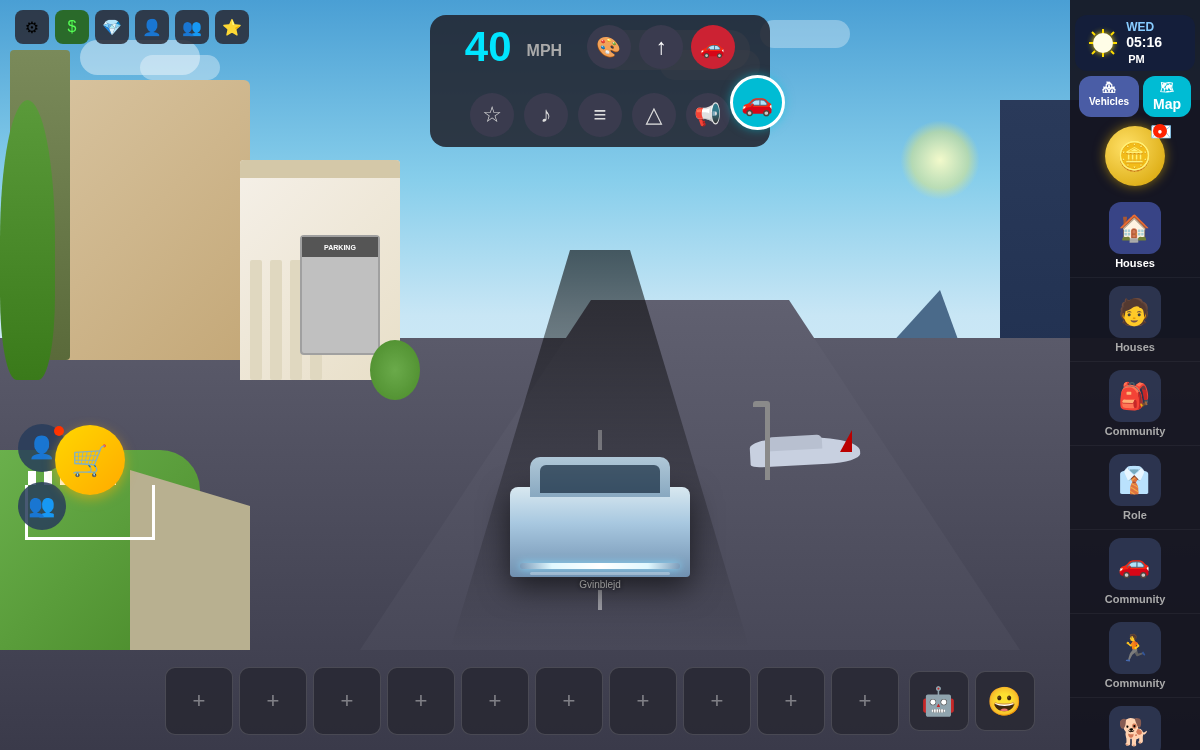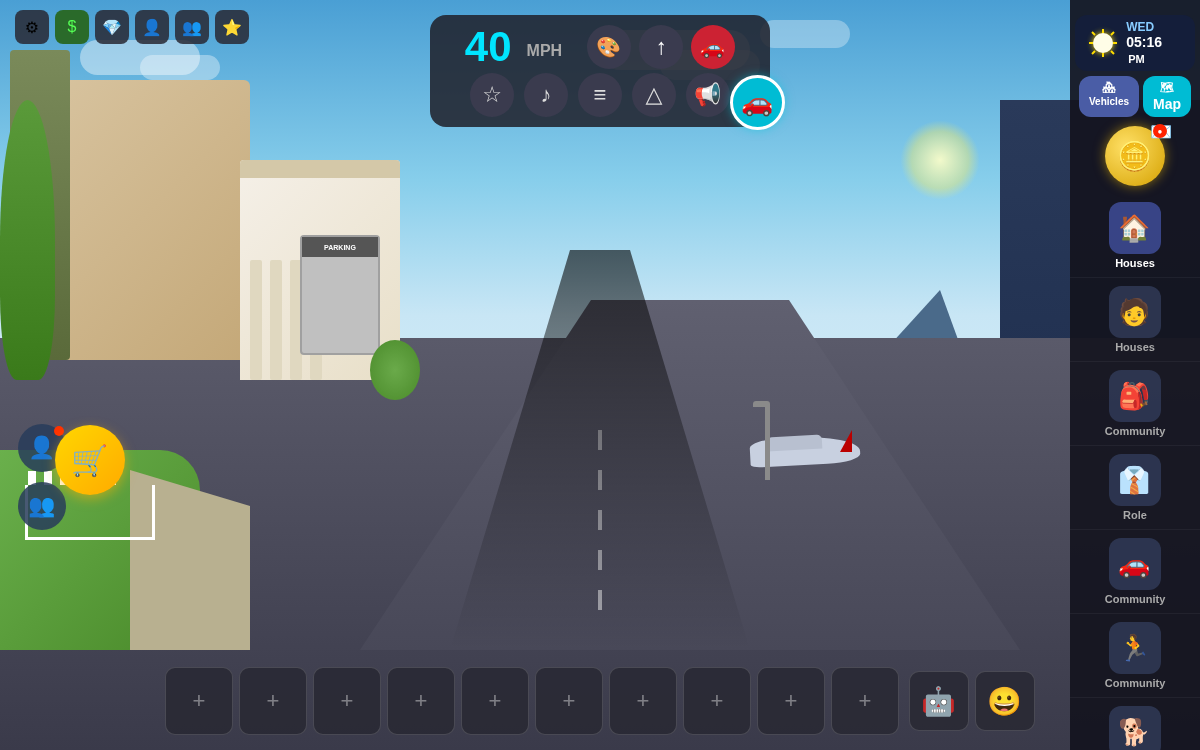--- a/index.html
+++ b/index.html
@@ -113,21 +113,21 @@
       position: absolute;
       top: 15px;
       left: 50%;
       transform: translateX(-50%);
       background: rgba(30,30,40,0.85);
       border-radius: 16px;
       padding: 10px 20px 10px 20px;
       display: flex;
       flex-direction: column;
       align-items: center;
-      gap: 4px;
+      gap: 24px;
       min-width: 340px;
     }
     .speed-row {
       display: flex;
       align-items: center;
       gap: 15px;
       width: 100%;
       justify-content: center;
     }
     .speed-number {
@@ -525,20 +525,32 @@
   <div style="position:absolute;right:340px;bottom:285px;width:110px;height:28px;background:#c8d0e0;border-radius:30% 60% 30% 10%;transform:rotate(-3deg);"></div>
   <div style="position:absolute;right:378px;bottom:300px;width:55px;height:14px;background:#b8c0d0;border-radius:5px 5px 0 0;transform:rotate(-3deg);"></div>
   <div style="position:absolute;right:348px;bottom:298px;width:0;height:0;border-left:12px solid transparent;border-right:0 solid transparent;border-bottom:22px solid #bb0000;"></div>
 
   <div style="position:absolute;right:430px;bottom:270px;width:5px;height:75px;background:#8a8a8a;">
     <div style="position:absolute;top:-4px;left:-12px;width:17px;height:6px;background:#8a8a8a;border-radius:3px 3px 0 0;"></div>
   </div>
 
   <div class="car-shadow"></div>
 
+  <div class="car-container">
+    <div class="car-label-top">Gvinblejd</div>
+    <div class="car-body">
+      <div class="car-top"></div>
+
+      <div style="position:absolute;top:-22px;left:30px;width:120px;height:28px;background:rgba(20,40,60,0.7);border-radius:6px 6px 0 0;"></div>
+      <div class="car-lights"></div>
+
+      <div style="position:absolute;bottom:2px;left:20px;right:20px;height:3px;background:rgba(255,255,255,0.3);border-radius:2px;"></div>
+    </div>
+    <div class="car-label-bottom">Gvinblejd</div>
+  </div>
 
   <div class="hud-speed">
     <div class="speed-row">
       <span class="speed-number">40</span>
       <span class="speed-unit">MPH</span>
       <div style="display:flex;gap:8px;margin-left:10px;">
         <button class="hud-icon-btn">🎨</button>
         <button class="hud-icon-btn" style="font-size:22px;color:#fff;font-weight:900;">↑</button>
         <button class="hud-icon-btn red">🚗</button>
       </div>

